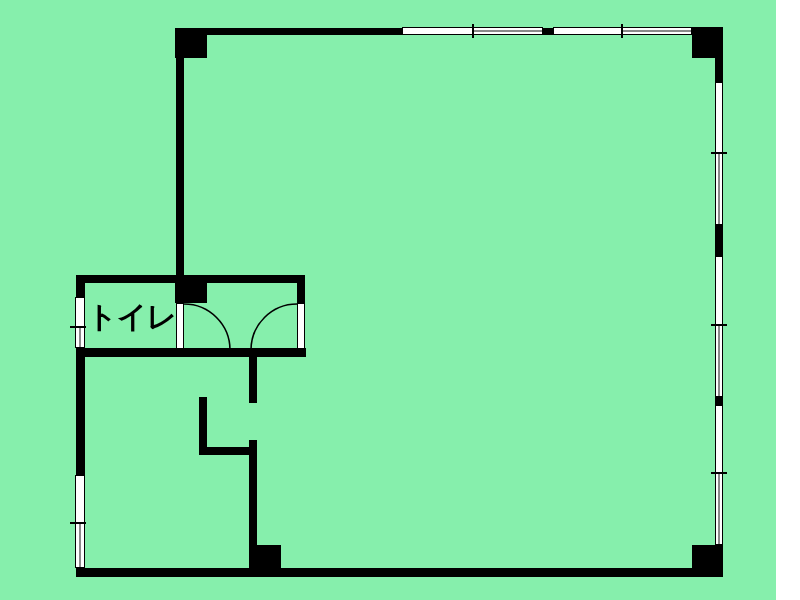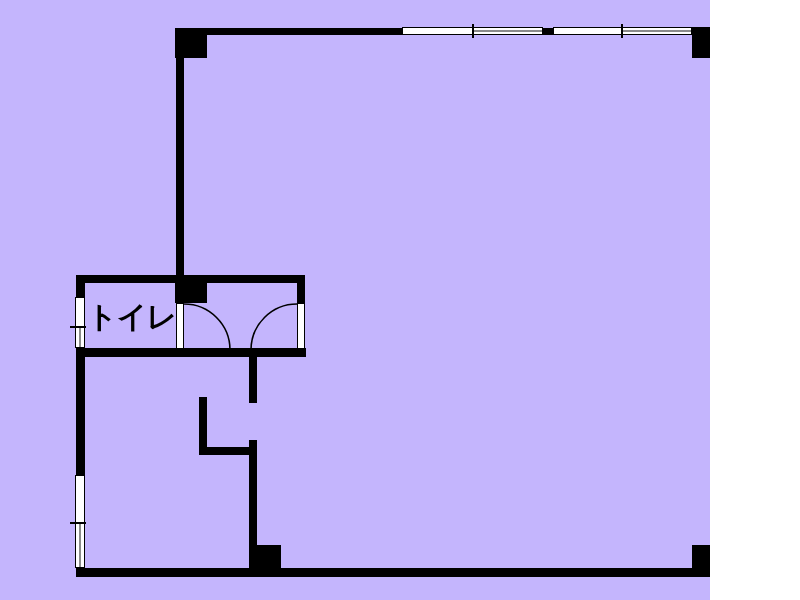--- a/index.html
+++ b/index.html
@@ -1,20 +1,20 @@
 <!DOCTYPE html>
 <html><head>
 <meta charset="utf-8">
 <style>
   html, body { margin: 0; padding: 0; background: #ffffff; }
   .plan {
     position: relative;
-    width: 710px;
+    width: 776px;
     height: 600px;
-    background: #c4b5fd;
+    background: #86efac;
     overflow: hidden;
     font-family: "Liberation Sans", sans-serif;
   }
   .wall { position: absolute; background: #000000; }
   
   .window-h {
     position: absolute; height: 8px; background: #ffffff;
     border-top: 1.5px solid #000; border-bottom: 1.5px solid #000;
     border-left: 1px solid #000; border-right: 1px solid #000;
     box-sizing: border-box;

